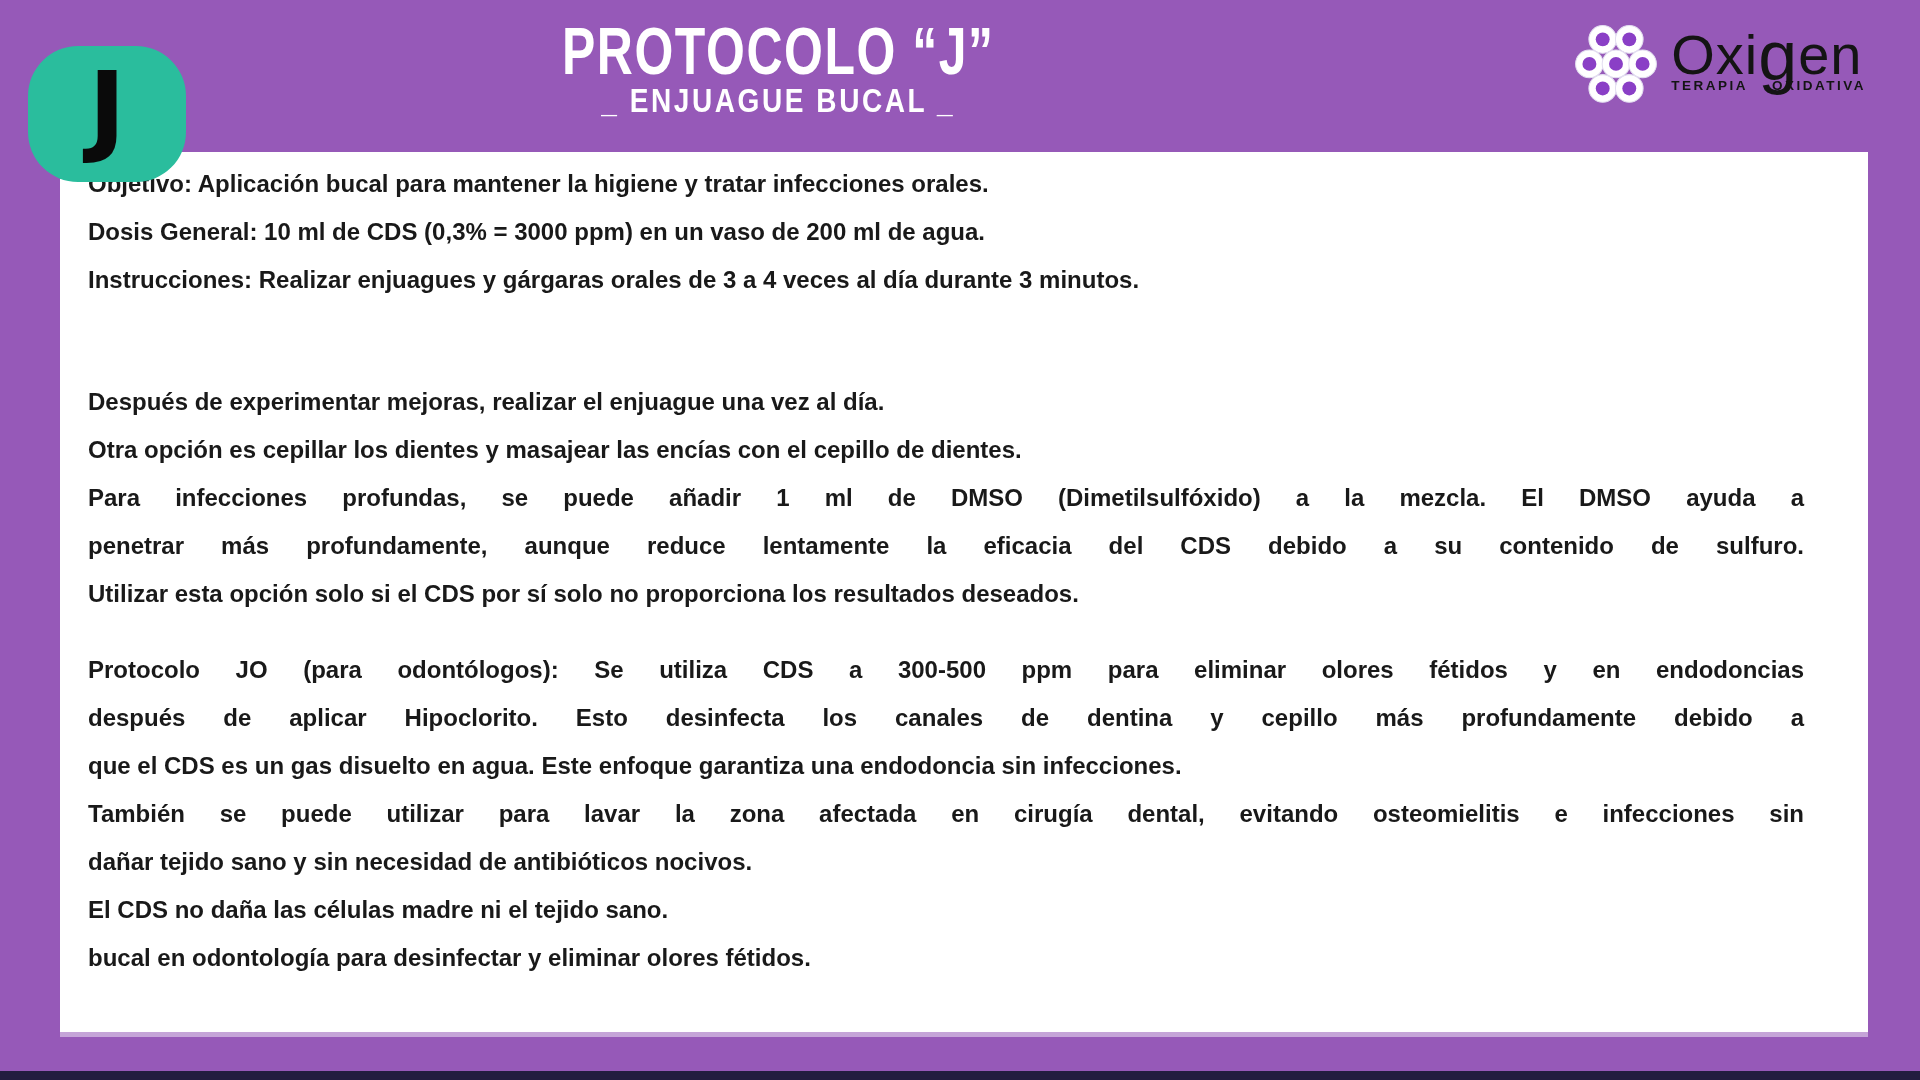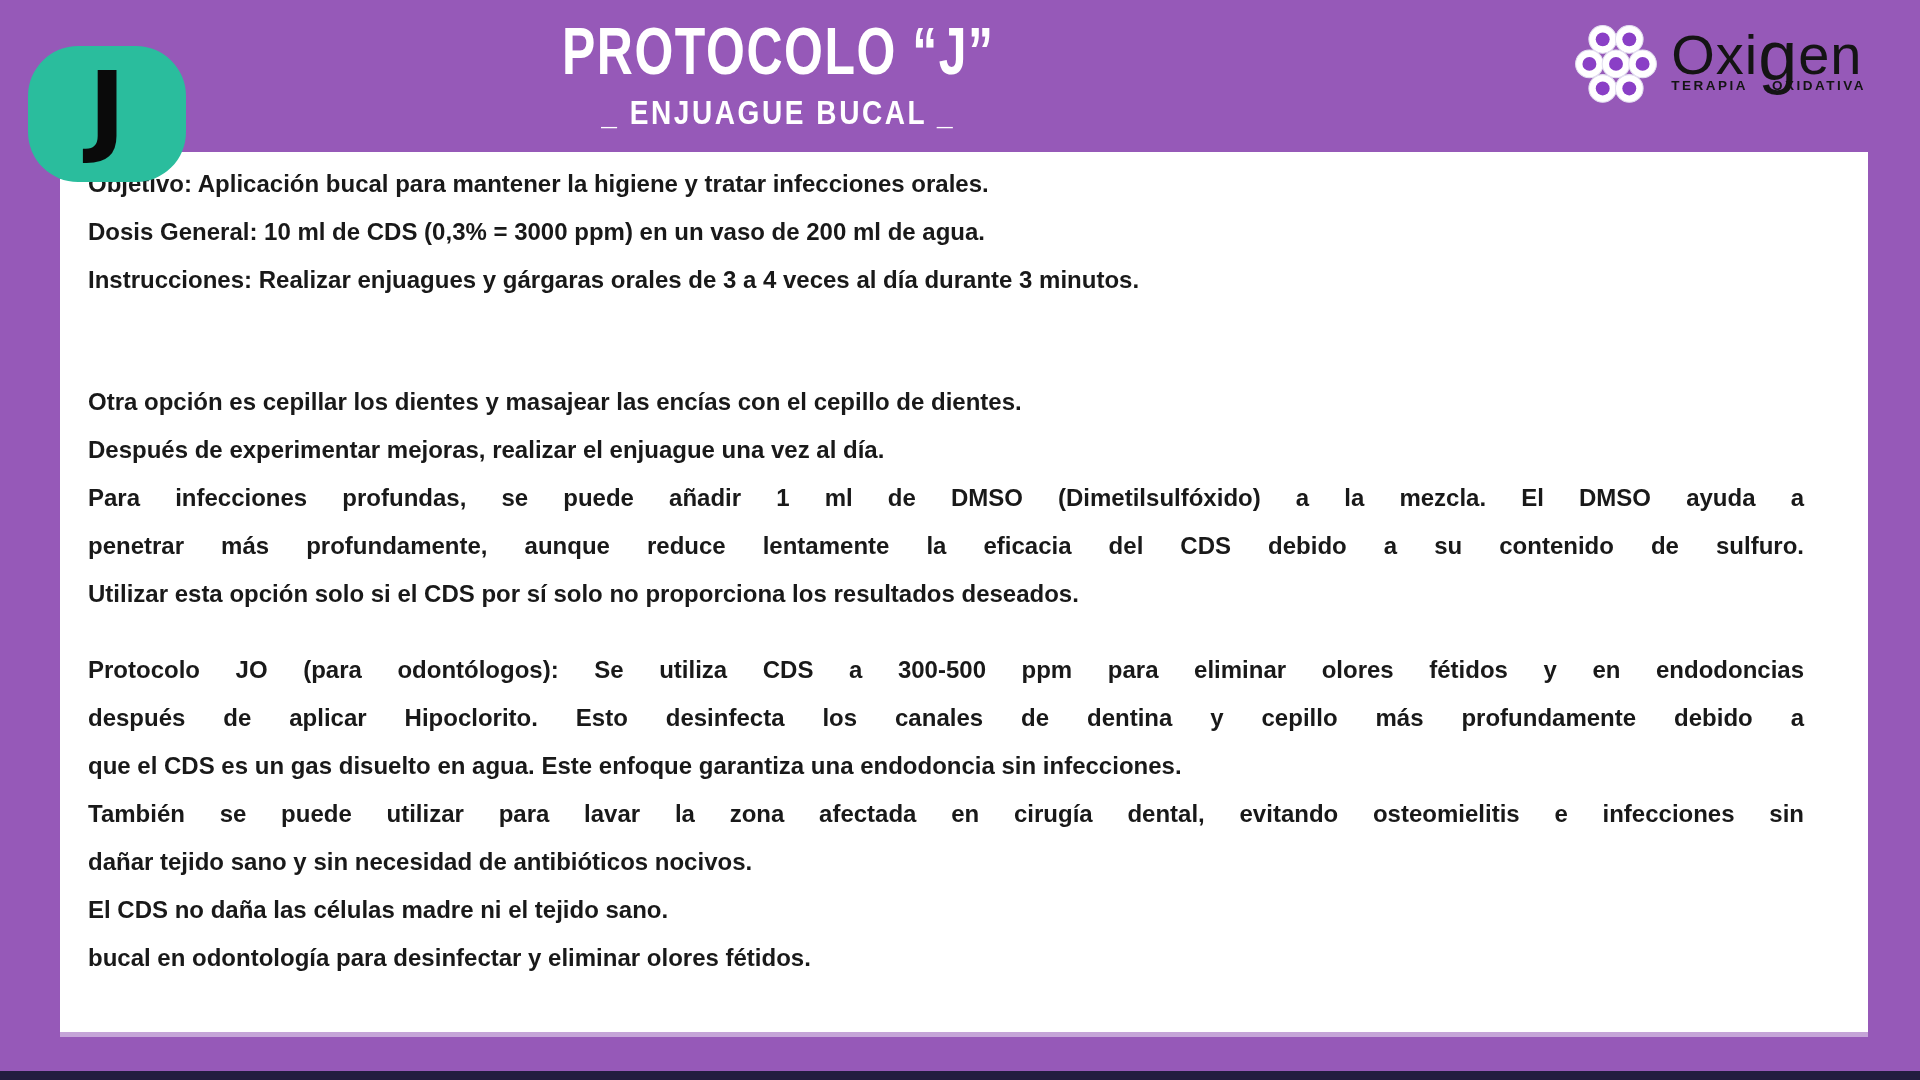--- a/index.html
+++ b/index.html
@@ -78,21 +78,21 @@
     font-size: 64px;
     font-weight: bold;
     letter-spacing: 2px;
     line-height: 62px;
     white-space: nowrap;
     transform: scale(0.78, 1.04);
     transform-origin: center;
   }
   .subtitle {
     display: block;
-    margin-top: 12px;
+    margin-top: 0px;
   }
   .subtitle span {
     display: inline-block;
     font-size: 33px;
     font-weight: bold;
     letter-spacing: 3px;
     white-space: nowrap;
     transform: scale(0.85, 1.02);
     transform-origin: center;
   }
@@ -143,22 +143,22 @@
 </style>
 </head>
 <body>
 
 <div class="panel">
   <div class="text-col">
       <div class="text-line">Objetivo: Aplicación bucal para mantener la higiene y tratar infecciones orales.</div>
       <div class="text-line">Dosis General: 10 ml de CDS (0,3% = 3000 ppm) en un vaso de 200 ml de agua.</div>
       <div class="text-line">Instrucciones: Realizar enjuagues y gárgaras orales de 3 a 4 veces al día durante 3 minutos.</div>
       <div class="spacer large"></div>
+      <div class="text-line">Después de experimentar mejoras, realizar el enjuague una vez al día.</div>
       <div class="text-line">Otra opción es cepillar los dientes y masajear las encías con el cepillo de dientes.</div>
-      <div class="text-line">Después de experimentar mejoras, realizar el enjuague una vez al día.</div>
       <div class="text-line fill">Para infecciones profundas, se puede añadir 1 ml de DMSO (Dimetilsulfóxido) a la mezcla. El DMSO ayuda a</div>
       <div class="text-line fill">penetrar más profundamente, aunque reduce lentamente la eficacia del CDS debido a su contenido de sulfuro.</div>
       <div class="text-line">Utilizar esta opción solo si el CDS por sí solo no proporciona los resultados deseados.</div>
       <div class="spacer small"></div>
       <div class="text-line fill">Protocolo JO (para odontólogos): Se utiliza CDS a 300-500 ppm para eliminar olores fétidos y en endodoncias</div>
       <div class="text-line fill">después de aplicar Hipoclorito. Esto desinfecta los canales de dentina y cepillo más profundamente debido a</div>
       <div class="text-line">que el CDS es un gas disuelto en agua. Este enfoque garantiza una endodoncia sin infecciones.</div>
       <div class="text-line fill">También se puede utilizar para lavar la zona afectada en cirugía dental, evitando osteomielitis e infecciones sin</div>
       <div class="text-line">dañar tejido sano y sin necesidad de antibióticos nocivos.</div>
       <div class="text-line">El CDS no daña las células madre ni el tejido sano.</div>

